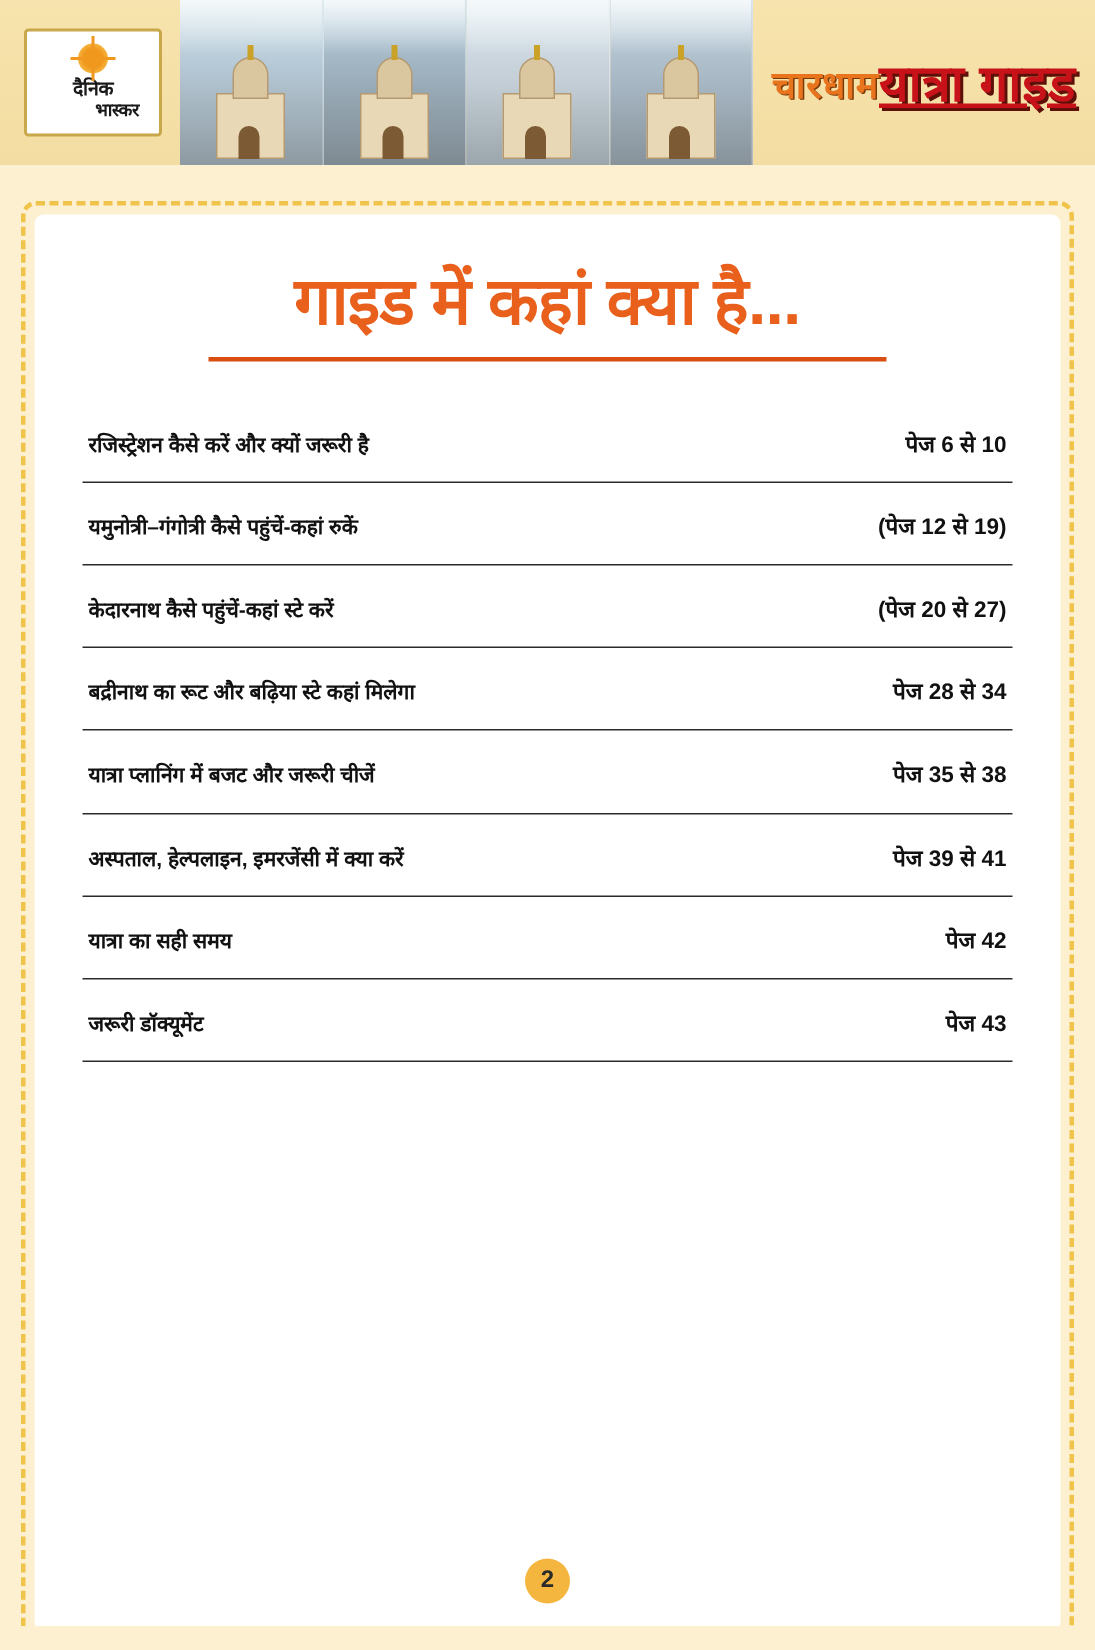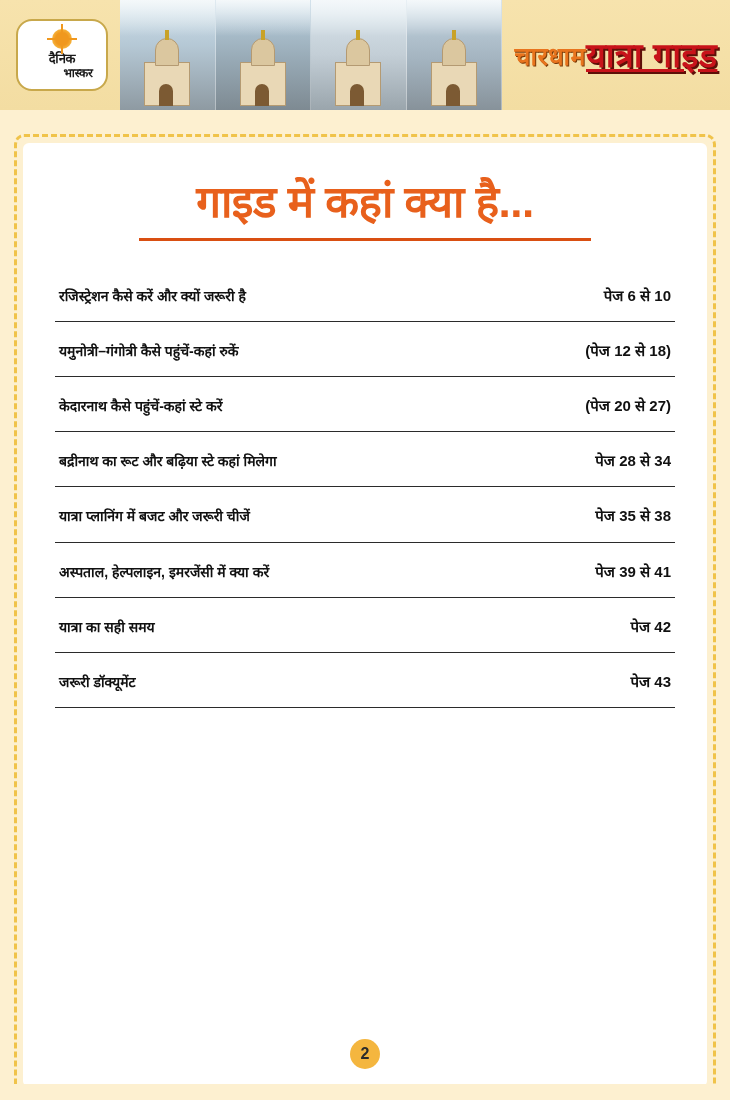--- a/index.html
+++ b/index.html
@@ -21,21 +21,21 @@
     width: 730px; height: 110px;
     background: linear-gradient(180deg,#f7e3ad 0%, #f3dda2 100%);
     display: flex;
     align-items: center;
   }
   .logo-box {
     width: 92px; height: 72px;
     margin-left: 16px;
     background: #ffffff;
     border: 2px solid #c8a84b;
-    border-radius: 16px;
+    border-radius: 3px;
     display: flex;
     flex-direction: column;
     align-items: center;
     justify-content: center;
     flex: 0 0 auto;
   }
   .logo-sun {
     width: 20px; height: 20px;
     border-radius: 50%;
     background: radial-gradient(circle, #f0981e 45%, #f6b33c 70%, #f0981e 100%);
@@ -271,21 +271,21 @@
 
       <div class="toc">
 
         <div class="toc-row">
           <div class="toc-title">रजिस्ट्रेशन कैसे करें और क्यों जरूरी है</div>
           <div class="toc-page">पेज 6 से 10</div>
         </div>
 
         <div class="toc-row">
           <div class="toc-title">यमुनोत्री–गंगोत्री कैसे पहुंचें-कहां रुकें</div>
-          <div class="toc-page">(पेज 12 से 18)</div>
+          <div class="toc-page">(पेज 12 से 19)</div>
         </div>
 
         <div class="toc-row">
           <div class="toc-title">केदारनाथ कैसे पहुंचें-कहां स्टे करें</div>
           <div class="toc-page">(पेज 20 से 27)</div>
         </div>
 
         <div class="toc-row">
           <div class="toc-title">बद्रीनाथ का रूट और बढ़िया स्टे कहां मिलेगा</div>
           <div class="toc-page">पेज 28 से 34</div>

